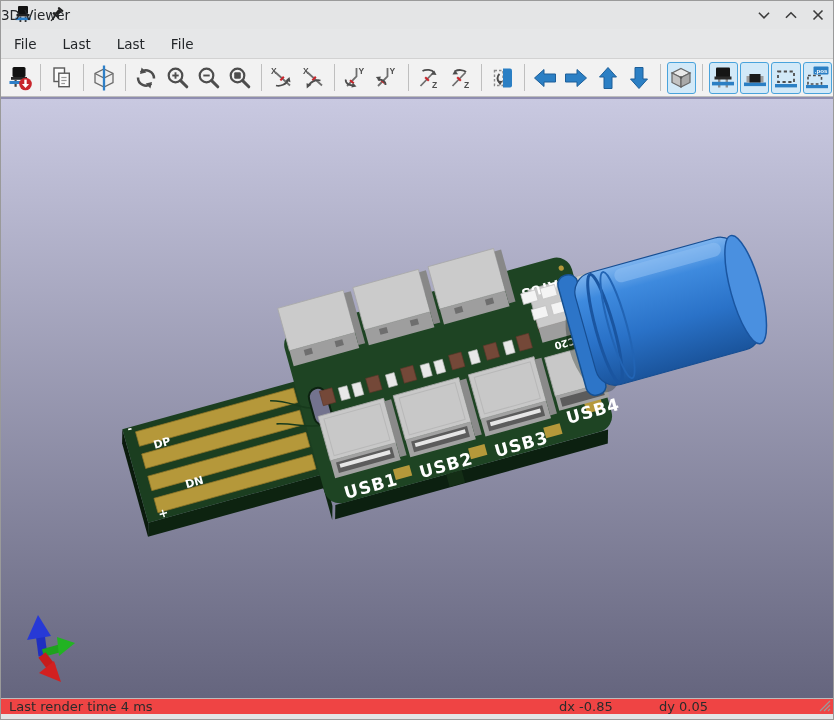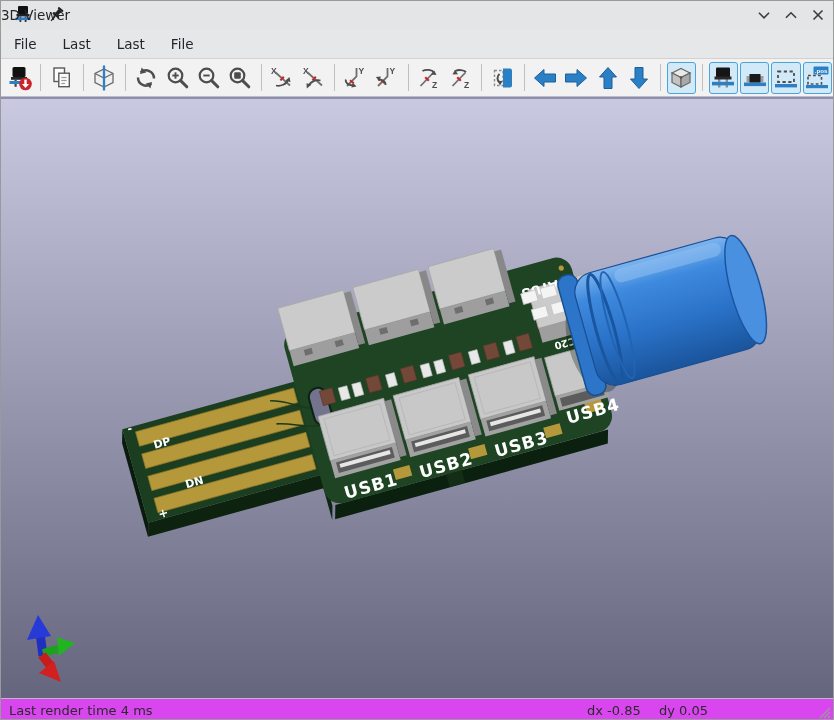--- a/index.html
+++ b/index.html
@@ -43,26 +43,26 @@
   .tb.on { background: #d2e9f8; border-color: #49a3dc; }
   .tb svg { width: 26px; height: 26px; display: block; }
   .sep { width: 1px; height: 27px; background: #bfbfbf; margin: 0 5px; }
   
   .viewport {
     height: 601px; position: relative; border-top: 2px solid #8f8eb0;
   }
   .viewport svg { display: block; }
   
   .statusbar {
-    height: 23px; background: #d946ef; border-top: 1px solid #bcbcbc;
+    height: 16px; background: #ef4444; border-top: 1px solid #bcbcbc;
     position: relative; font-size: 13px; color: #2b2b2b;
     display: flex; align-items: center;
   }
   .status-left { padding-left: 8px; }
-  .status-dx { position: absolute; left: 558px; margin-left: 28px; }
+  .status-dx { position: absolute; left: 558px; }
   .status-dy { position: absolute; left: 658px; }
   .grip { position: absolute; right: 2px; bottom: 2px; }
   text.silk { fill: #ffffff; font-weight: bold; font-family: "DejaVu Sans", sans-serif; }
 </style>
 </head>
 <body>
 
 <div class="titlebar">
   <svg class="app-ico" viewBox="0 0 24 24">
     <rect x="7" y="3" width="10" height="8" rx="1" fill="#111"></rect>

